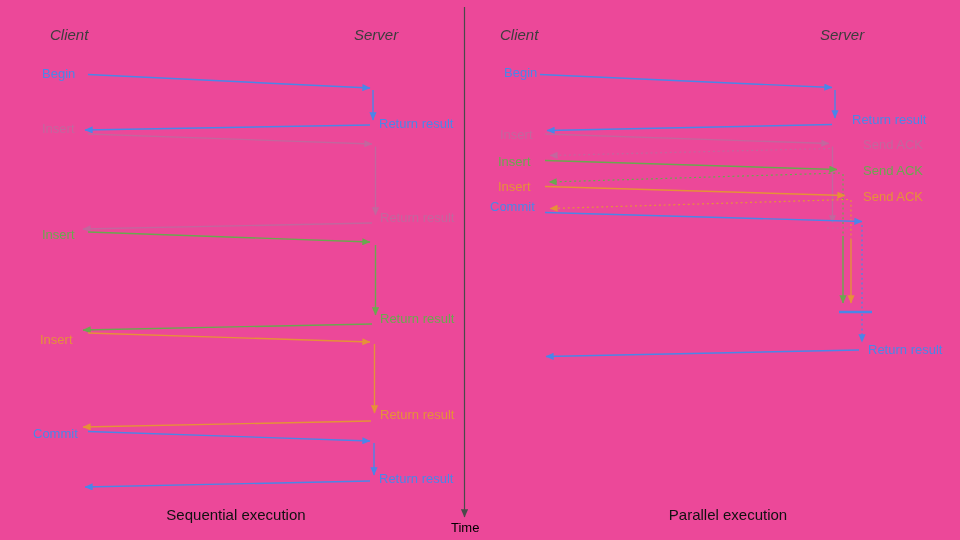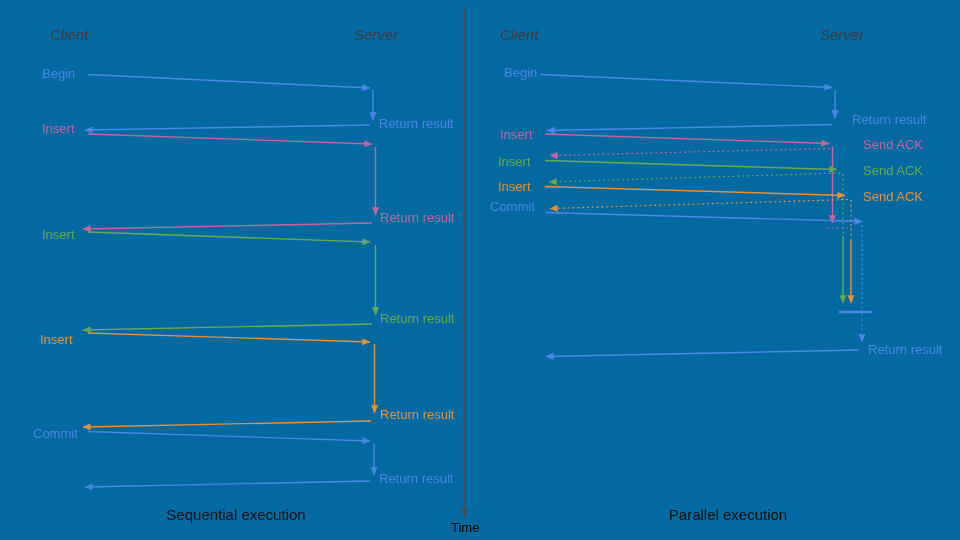--- a/index.html
+++ b/index.html
@@ -1,20 +1,20 @@
 <!DOCTYPE html>
 <html><head>
 <meta charset="utf-8">
 <style>
   html, body { margin: 0; padding: 0; background: #ffffff; }
   .stage {
     position: relative;
     width: 960px;
     height: 540px;
-    background: #0369a1;
+    background: #ec4899;
     overflow: hidden;
     font-family: "Liberation Sans", sans-serif;
   }
   svg text {
     font-family: "Liberation Sans", sans-serif;
   }
   .hdr  { font-style: italic; font-size: 15px; }
   .cap  { font-size: 15px; }
   .lbl  { font-size: 13px; }
   .time { font-size: 13px; }

